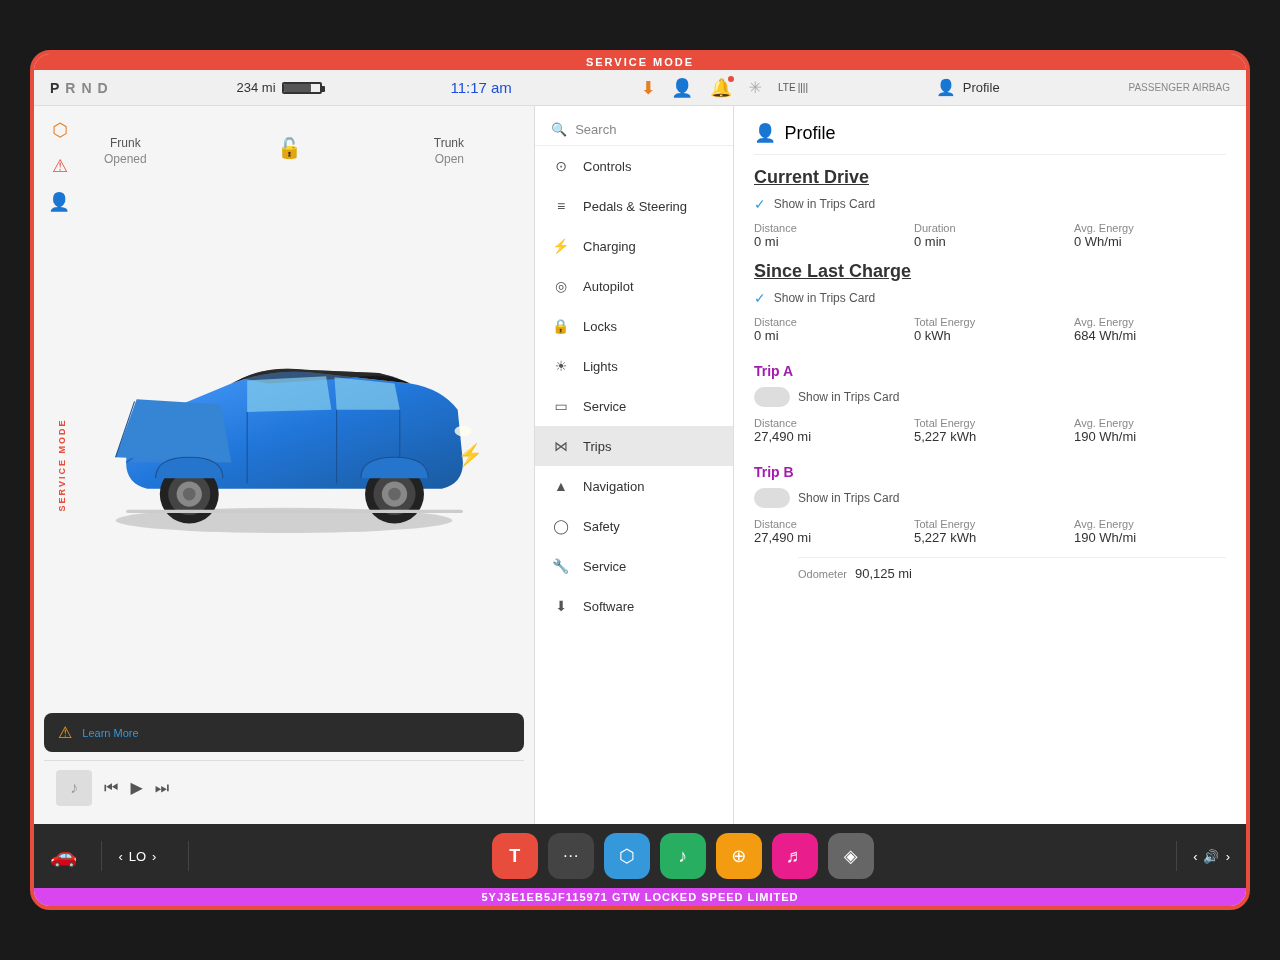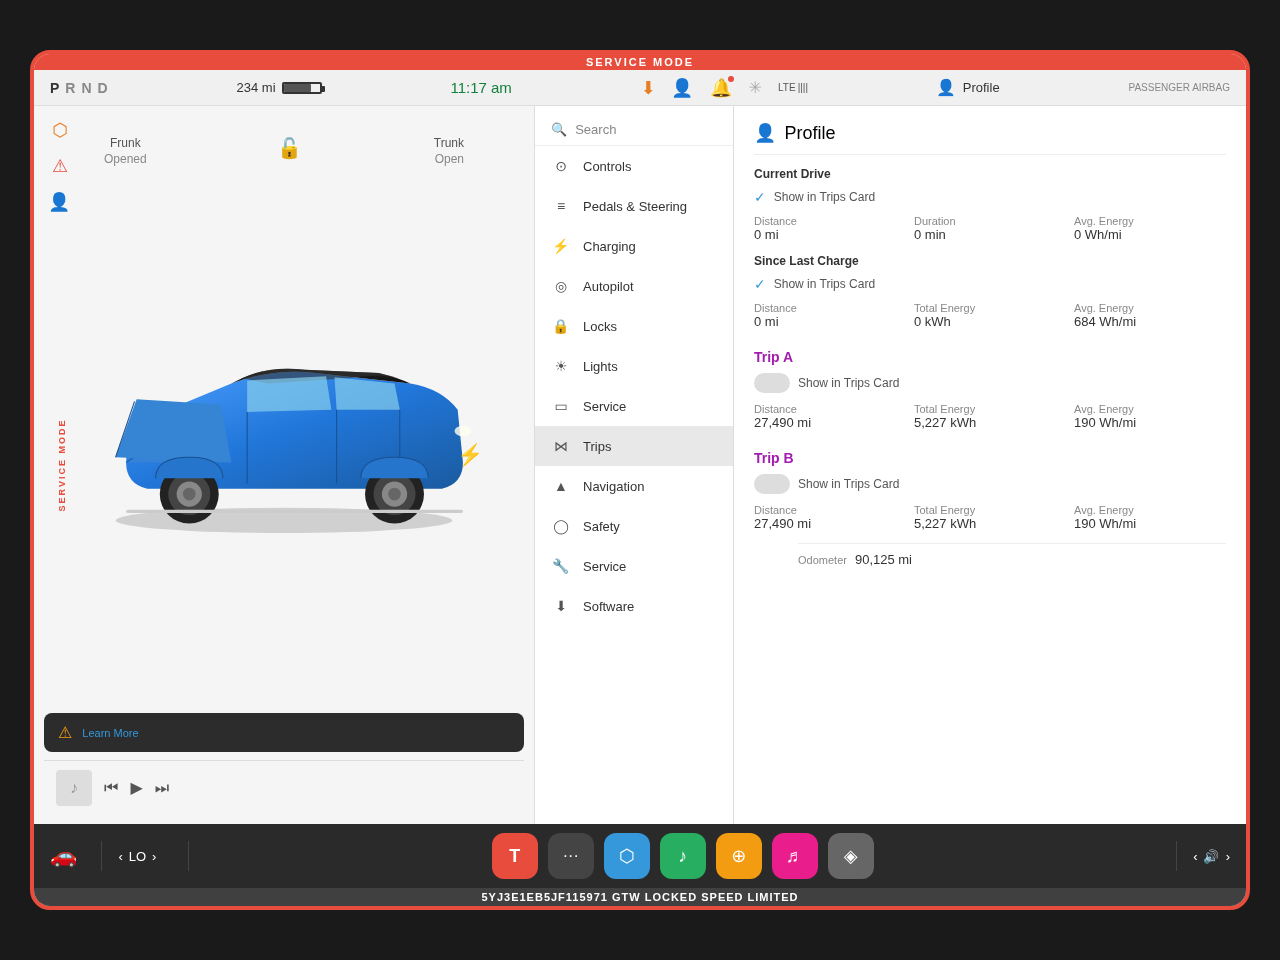--- a/index.html
+++ b/index.html
@@ -81,21 +81,21 @@
       background: #333;
       border-radius: 0 1px 1px 0;
     }
     .battery-fill {
       width: 75%;
       height: 100%;
       background: #555;
       border-radius: 1px;
     }
 
-    .clock { font-size: 15px; color: #15803d; font-weight: 500; }
+    .clock { font-size: 15px; color: #1d4ed8; font-weight: 500; }
     .profile-btn {
       display: flex;
       align-items: center;
       gap: 6px;
       font-size: 13px;
       color: #333;
       cursor: pointer;
     }
 
     
@@ -265,25 +265,26 @@
       align-items: center;
       gap: 8px;
       font-size: 18px;
       font-weight: 500;
       margin-bottom: 12px;
       padding-bottom: 10px;
       border-bottom: 1px solid #eee;
     }
 
     .section-title {
-      font-size: 12px;
+      font-size: 18px;
       font-weight: bold;
       color: #333;
       margin-bottom: 8px;
       margin-top: 0;
+      text-decoration: underline;
     }
 
     .checkbox-row {
       display: flex;
       align-items: center;
       gap: 8px;
       margin-bottom: 10px;
       font-size: 12px;
       color: #555;
     }
@@ -395,21 +396,21 @@
       top: 50%;
       transform: translateY(-50%) rotate(-90deg);
       font-size: 9px;
       color: #e74c3c;
       letter-spacing: 2px;
       font-weight: bold;
     }
 
     
     .service-bottom {
-      background: #404040;
+      background: #d946ef;
       color: white;
       text-align: center;
       font-size: 11px;
       font-weight: bold;
       padding: 3px;
       letter-spacing: 1px;
     }
 
     .divider { width: 1px; height: 30px; background: #444; margin: 0 4px; }
 

